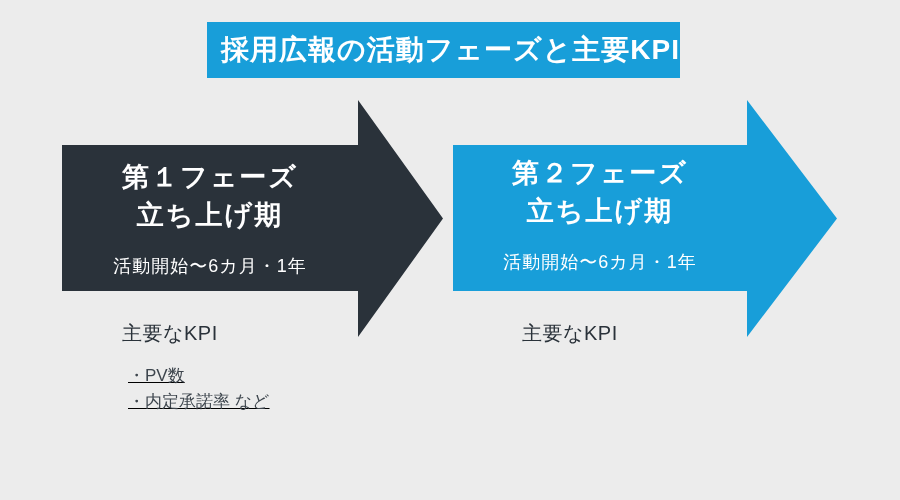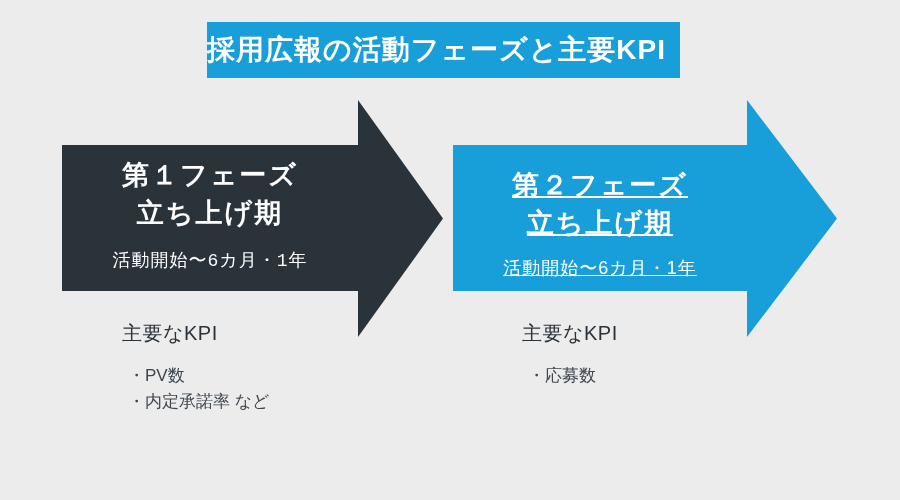--- a/index.html
+++ b/index.html
@@ -4,34 +4,34 @@
 <style>
   html, body { margin: 0; padding: 0; }
   body {
     width: 900px; height: 500px;
     position: relative; overflow: hidden;
     font-family: "Liberation Sans", "DejaVu Sans", sans-serif;
   }
   .canvas { position: absolute; left: 0; top: 0; width: 900px; height: 500px; background: #ececec; }
   .title-banner {
     position: absolute; left: 207px; top: 22px; width: 473px; height: 56px;
-    display: flex; align-items: center; justify-content: flex-start;
+    display: flex; align-items: center; justify-content: flex-end;
   }
   .title-text { color: #ffffff; font-size: 28px; font-weight: bold; letter-spacing: 1px; white-space: nowrap; }
   .arrows-svg { position: absolute; left: 0; top: 0; }
   .phase-label { position: absolute; text-align: center; color: #ffffff; }
-  .phase-1-label { left: 62px;  top: 158px; width: 296px; font-family: Liberation Mono, monospace; }
-  .phase-2-label { left: 453px; top: 166px; width: 294px; text-decoration: underline; }
+  .phase-1-label { left: 62px;  top: 158px; width: 296px; }
+  .phase-2-label { left: 453px; top: 154px; width: 294px; }
   .phase-name, .phase-stage { font-size: 27px; font-weight: bold; line-height: 38px; letter-spacing: 2px; white-space: nowrap; }
-  .phase-period { font-size: 18px; margin-top: 14px; letter-spacing: 1px; white-space: nowrap; }
+  .phase-period { font-size: 18px; margin-top: 20px; letter-spacing: 1px; white-space: nowrap; }
   .kpi-block { position: absolute; width: 320px; }
   .kpi-1 { left: 122px; top: 320px; }
   .kpi-2 { left: 522px; top: 320px; }
   .kpi-heading { font-size: 20px; font-weight: normal; color: #2a323a; letter-spacing: 0.5px; }
-  .kpi-list { list-style: none; margin: 16px 0 0 0; padding: 0 0 0 6px; }
+  .kpi-list { list-style: none; margin: 16px 0 0 0; padding: 0 0 0 6px; text-decoration: underline; }
   .kpi-item { font-size: 17px; line-height: 26px; color: #3d454d; white-space: nowrap; }
 </style>
 </head>
 <body>
 
 <div class="canvas" style="background-color: rgb(236, 236, 236);">
 
   <div class="title-banner" style="background-color: rgb(24, 158, 217);">
     <span class="title-text">採用広報の活動フェーズと主要KPI</span>
   </div>
@@ -57,17 +57,16 @@
     <div class="kpi-heading">主要なKPI</div>
     <ul class="kpi-list">
       <li class="kpi-item">・PV数</li>
       <li class="kpi-item">・内定承諾率 など</li>
     </ul>
   </div>
 
   <div class="kpi-block kpi-2">
     <div class="kpi-heading">主要なKPI</div>
     <ul class="kpi-list">
-      <li class="kpi-item">・応募数</li>
     </ul>
   </div>
 
 </div>
 
 </body></html>

